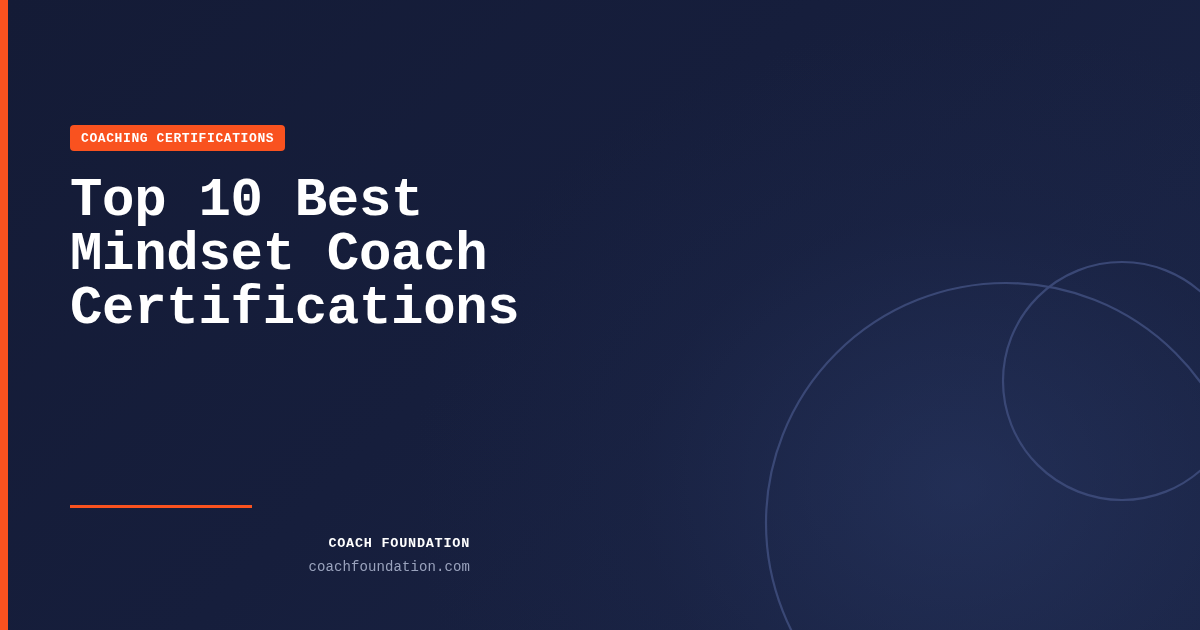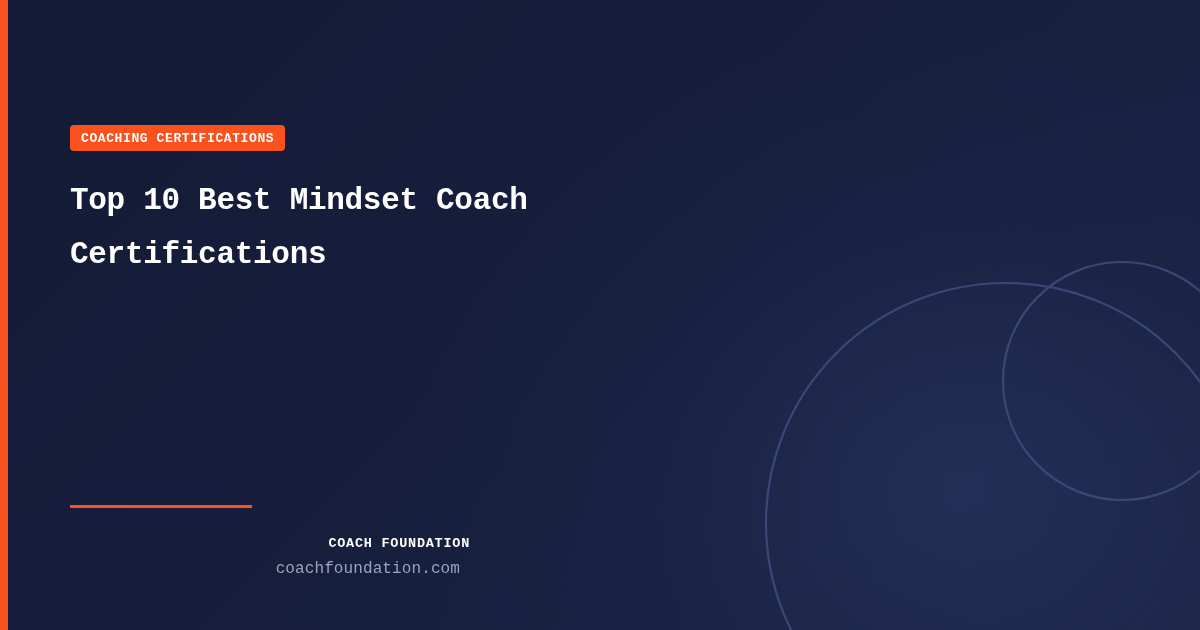--- a/index.html
+++ b/index.html
@@ -75,21 +75,21 @@
     white-space: nowrap;
   }
 
   .title {
     position: absolute;
     top: 174px;
     left: 0;
     width: 560px;
     margin: 0;
     color: #ffffff;
-    font-size: 31px;
+    font-size: 54px;
     font-weight: bold;
     line-height: 54px;
     letter-spacing: -0.3px;
   }
 
   .footer {
     position: absolute;
     left: 0;
     top: 505px;
     width: 400px;
@@ -107,25 +107,25 @@
     color: #ffffff;
     font-size: 13.5px;
     font-weight: bold;
     letter-spacing: 0.75px;
     line-height: 1;
     margin: 0 0 9px 0;
   }
 
   .brand-url {
     color: #9aa3bd;
-    font-size: 16px;
+    font-size: 14px;
     font-weight: normal;
     letter-spacing: 0.1px;
     line-height: 1;
-    margin: 10px;
+    margin: 0;
   }
 </style>
 </head>
 <body>
 
 <div class="card">
 
   <div class="bg-glow"></div>
 
   <div class="accent-bar"></div>

